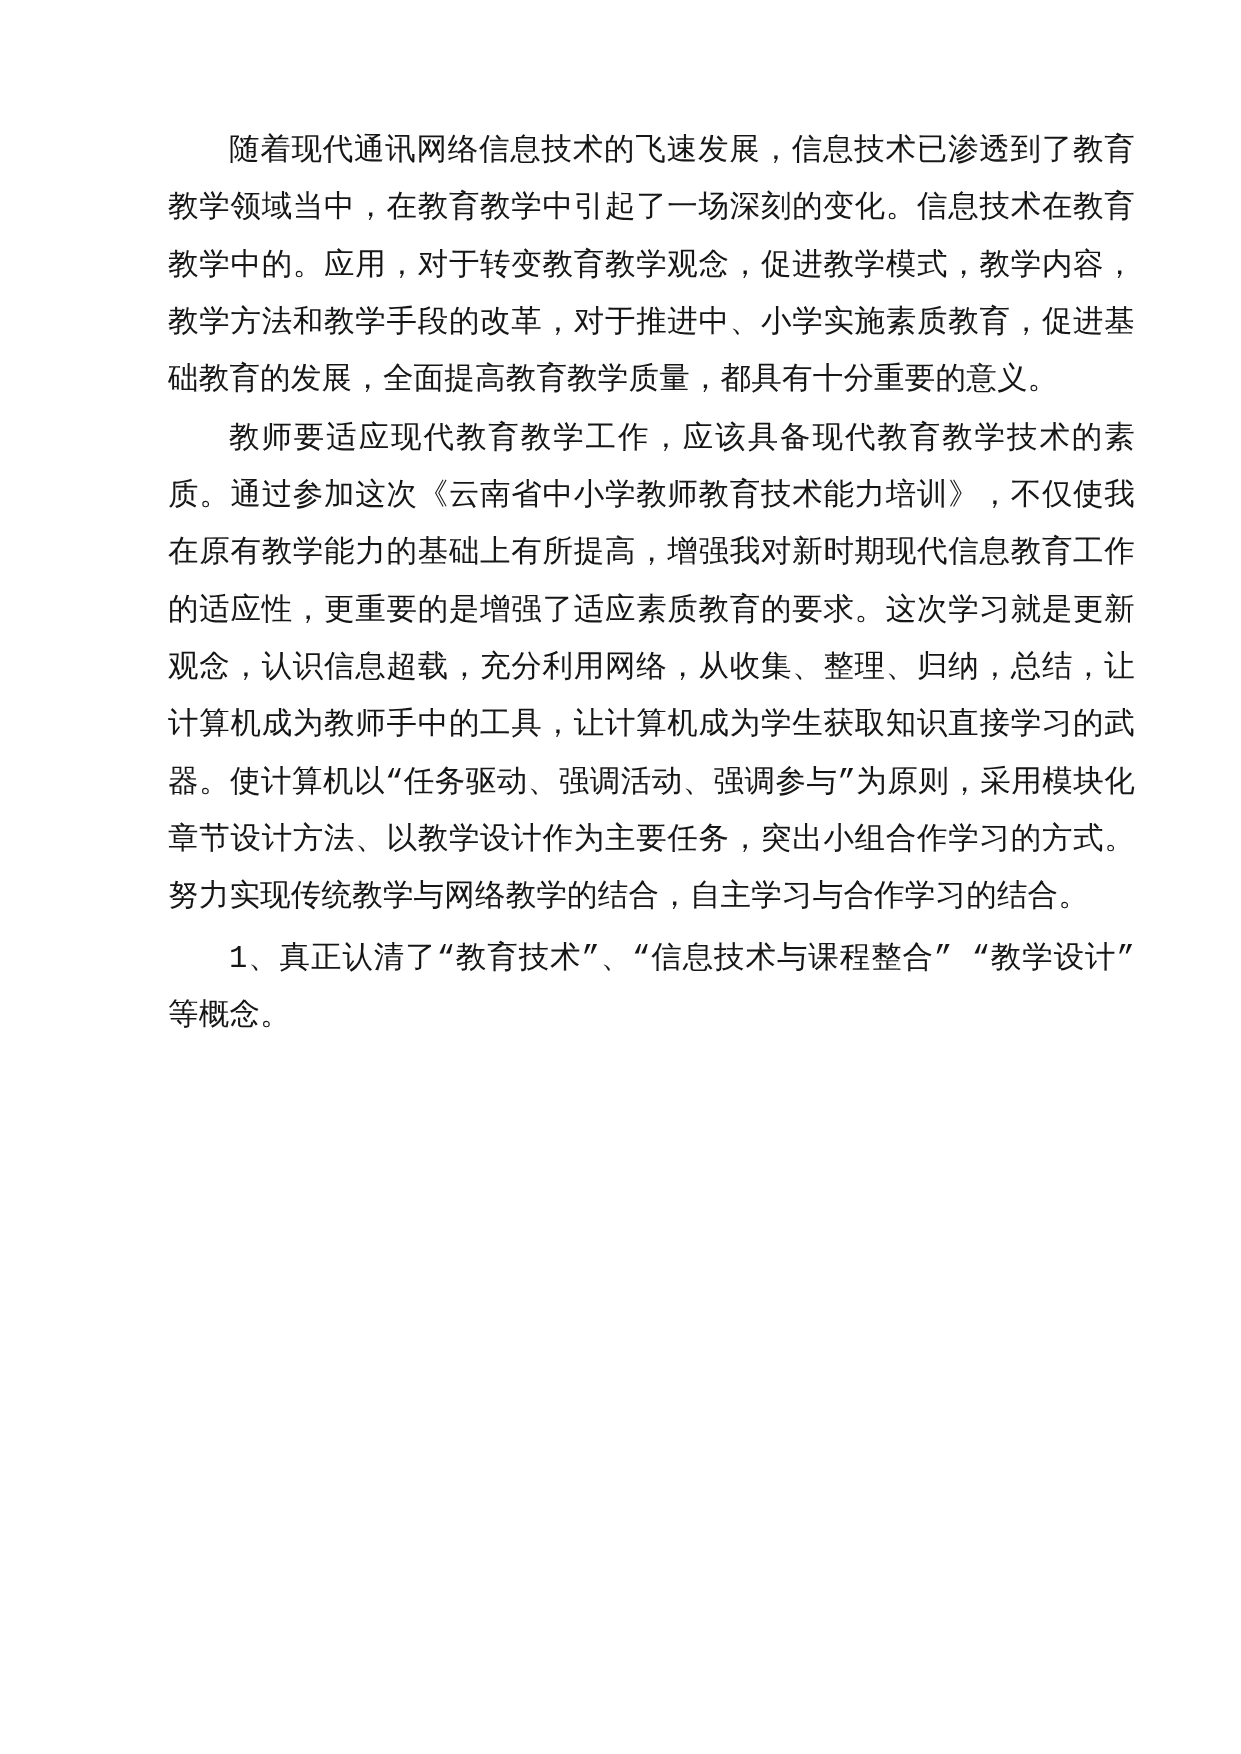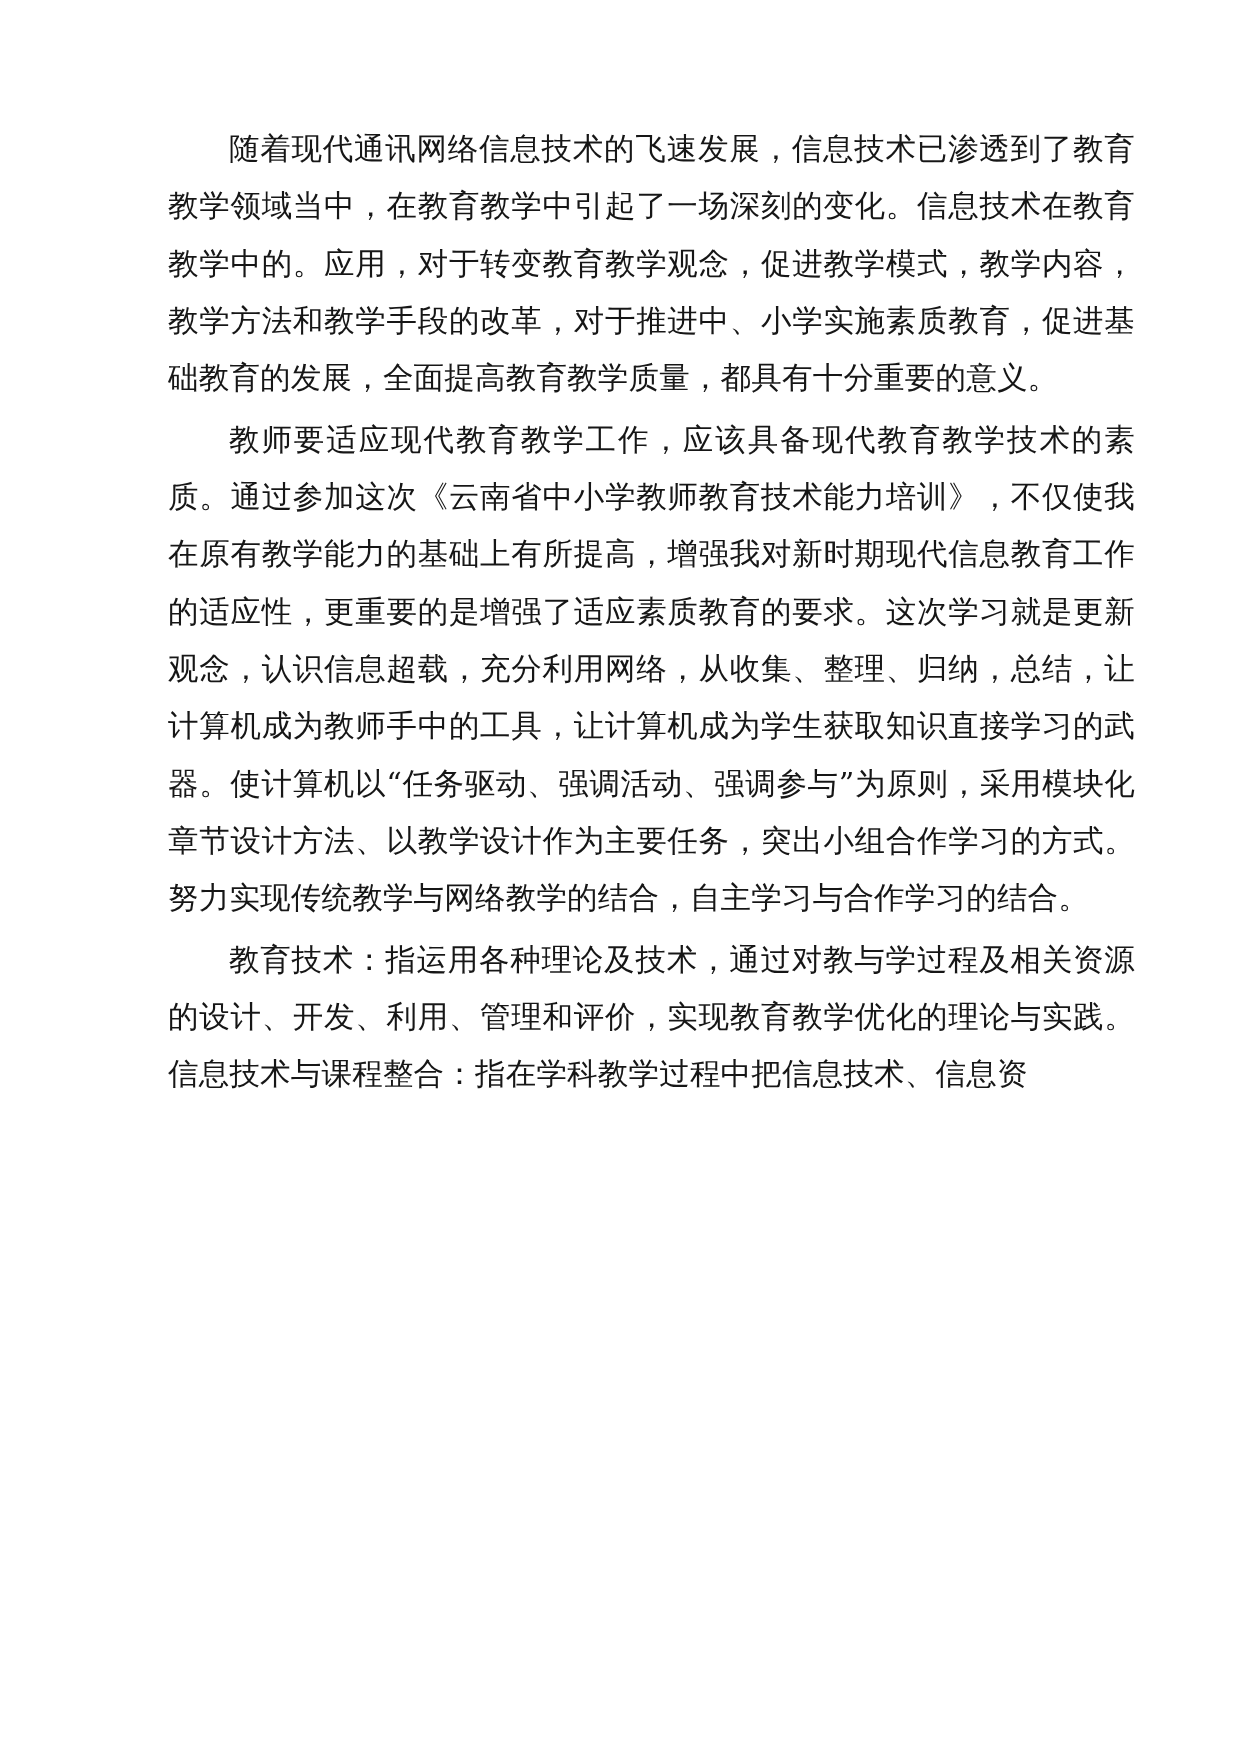--- a/index.html
+++ b/index.html
@@ -30,24 +30,25 @@
     text-justify: inter-ideograph;
     letter-spacing: 0.2px;
     color: #161616;
   }
   .para {
     margin: 0 0 4px 0;
     text-indent: 2em;
   }
   .para + .para {
     margin-top: 4px;
+    font-family: Liberation Mono, monospace;
   }
 </style>
 </head>
 <body>
 
 <div class="page">
   <div class="doc-body">
     <p class="para">随着现代通讯网络信息技术的飞速发展，信息技术已渗透到了教育教学领域当中，在教育教学中引起了一场深刻的变化。信息技术在教育教学中的。应用，对于转变教育教学观念，促进教学模式，教学内容，教学方法和教学手段的改革，对于推进中、小学实施素质教育，促进基础教育的发展，全面提高教育教学质量，都具有十分重要的意义。</p>
     <p class="para">教师要适应现代教育教学工作，应该具备现代教育教学技术的素质。通过参加这次《云南省中小学教师教育技术能力培训》，不仅使我在原有教学能力的基础上有所提高，增强我对新时期现代信息教育工作的适应性，更重要的是增强了适应素质教育的要求。这次学习就是更新观念，认识信息超载，充分利用网络，从收集、整理、归纳，总结，让计算机成为教师手中的工具，让计算机成为学生获取知识直接学习的武器。使计算机以“任务驱动、强调活动、强调参与”为原则，采用模块化章节设计方法、以教学设计作为主要任务，突出小组合作学习的方式。努力实现传统教学与网络教学的结合，自主学习与合作学习的结合。</p>
-    <p class="para">教育技术：指运用各种理论及技术，通过对教与学过程及相关资源的设计、开发、利用、管理和评价，实现教育教学优化的理论与实践。信息技术与课程整合：指在学科教学过程中把信息技术、信息资</p>
+    <p class="para">1、真正认清了“教育技术”、“信息技术与课程整合” “教学设计”等概念。</p>
   </div>
 </div>
 
 </body></html>

